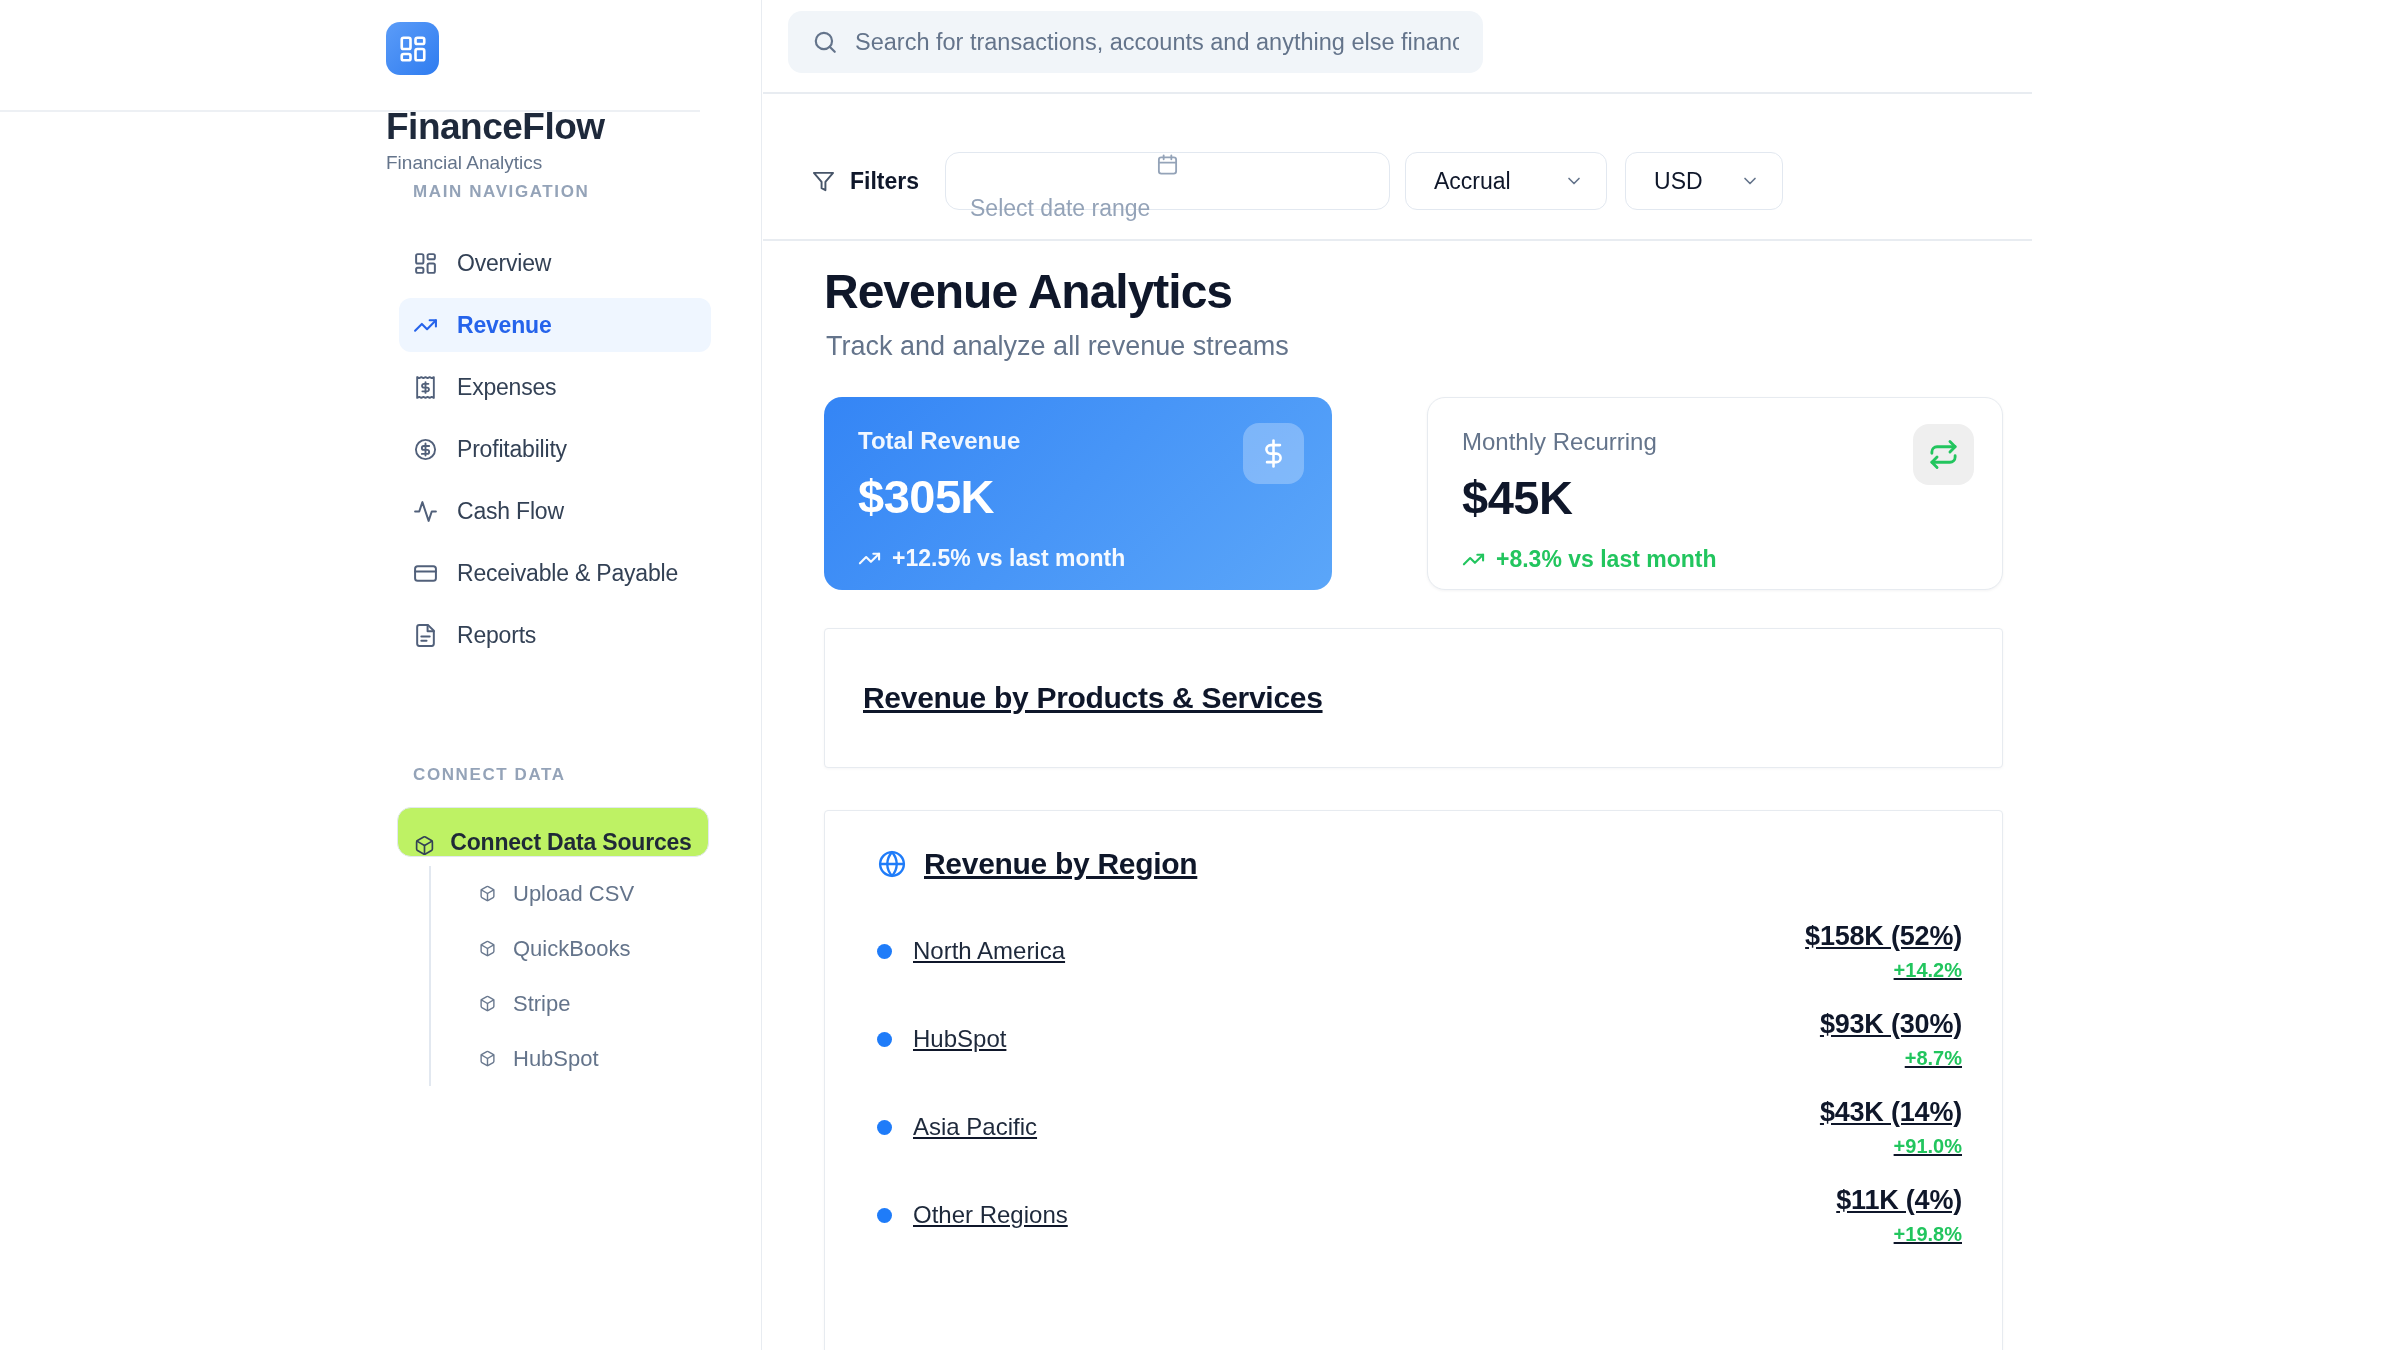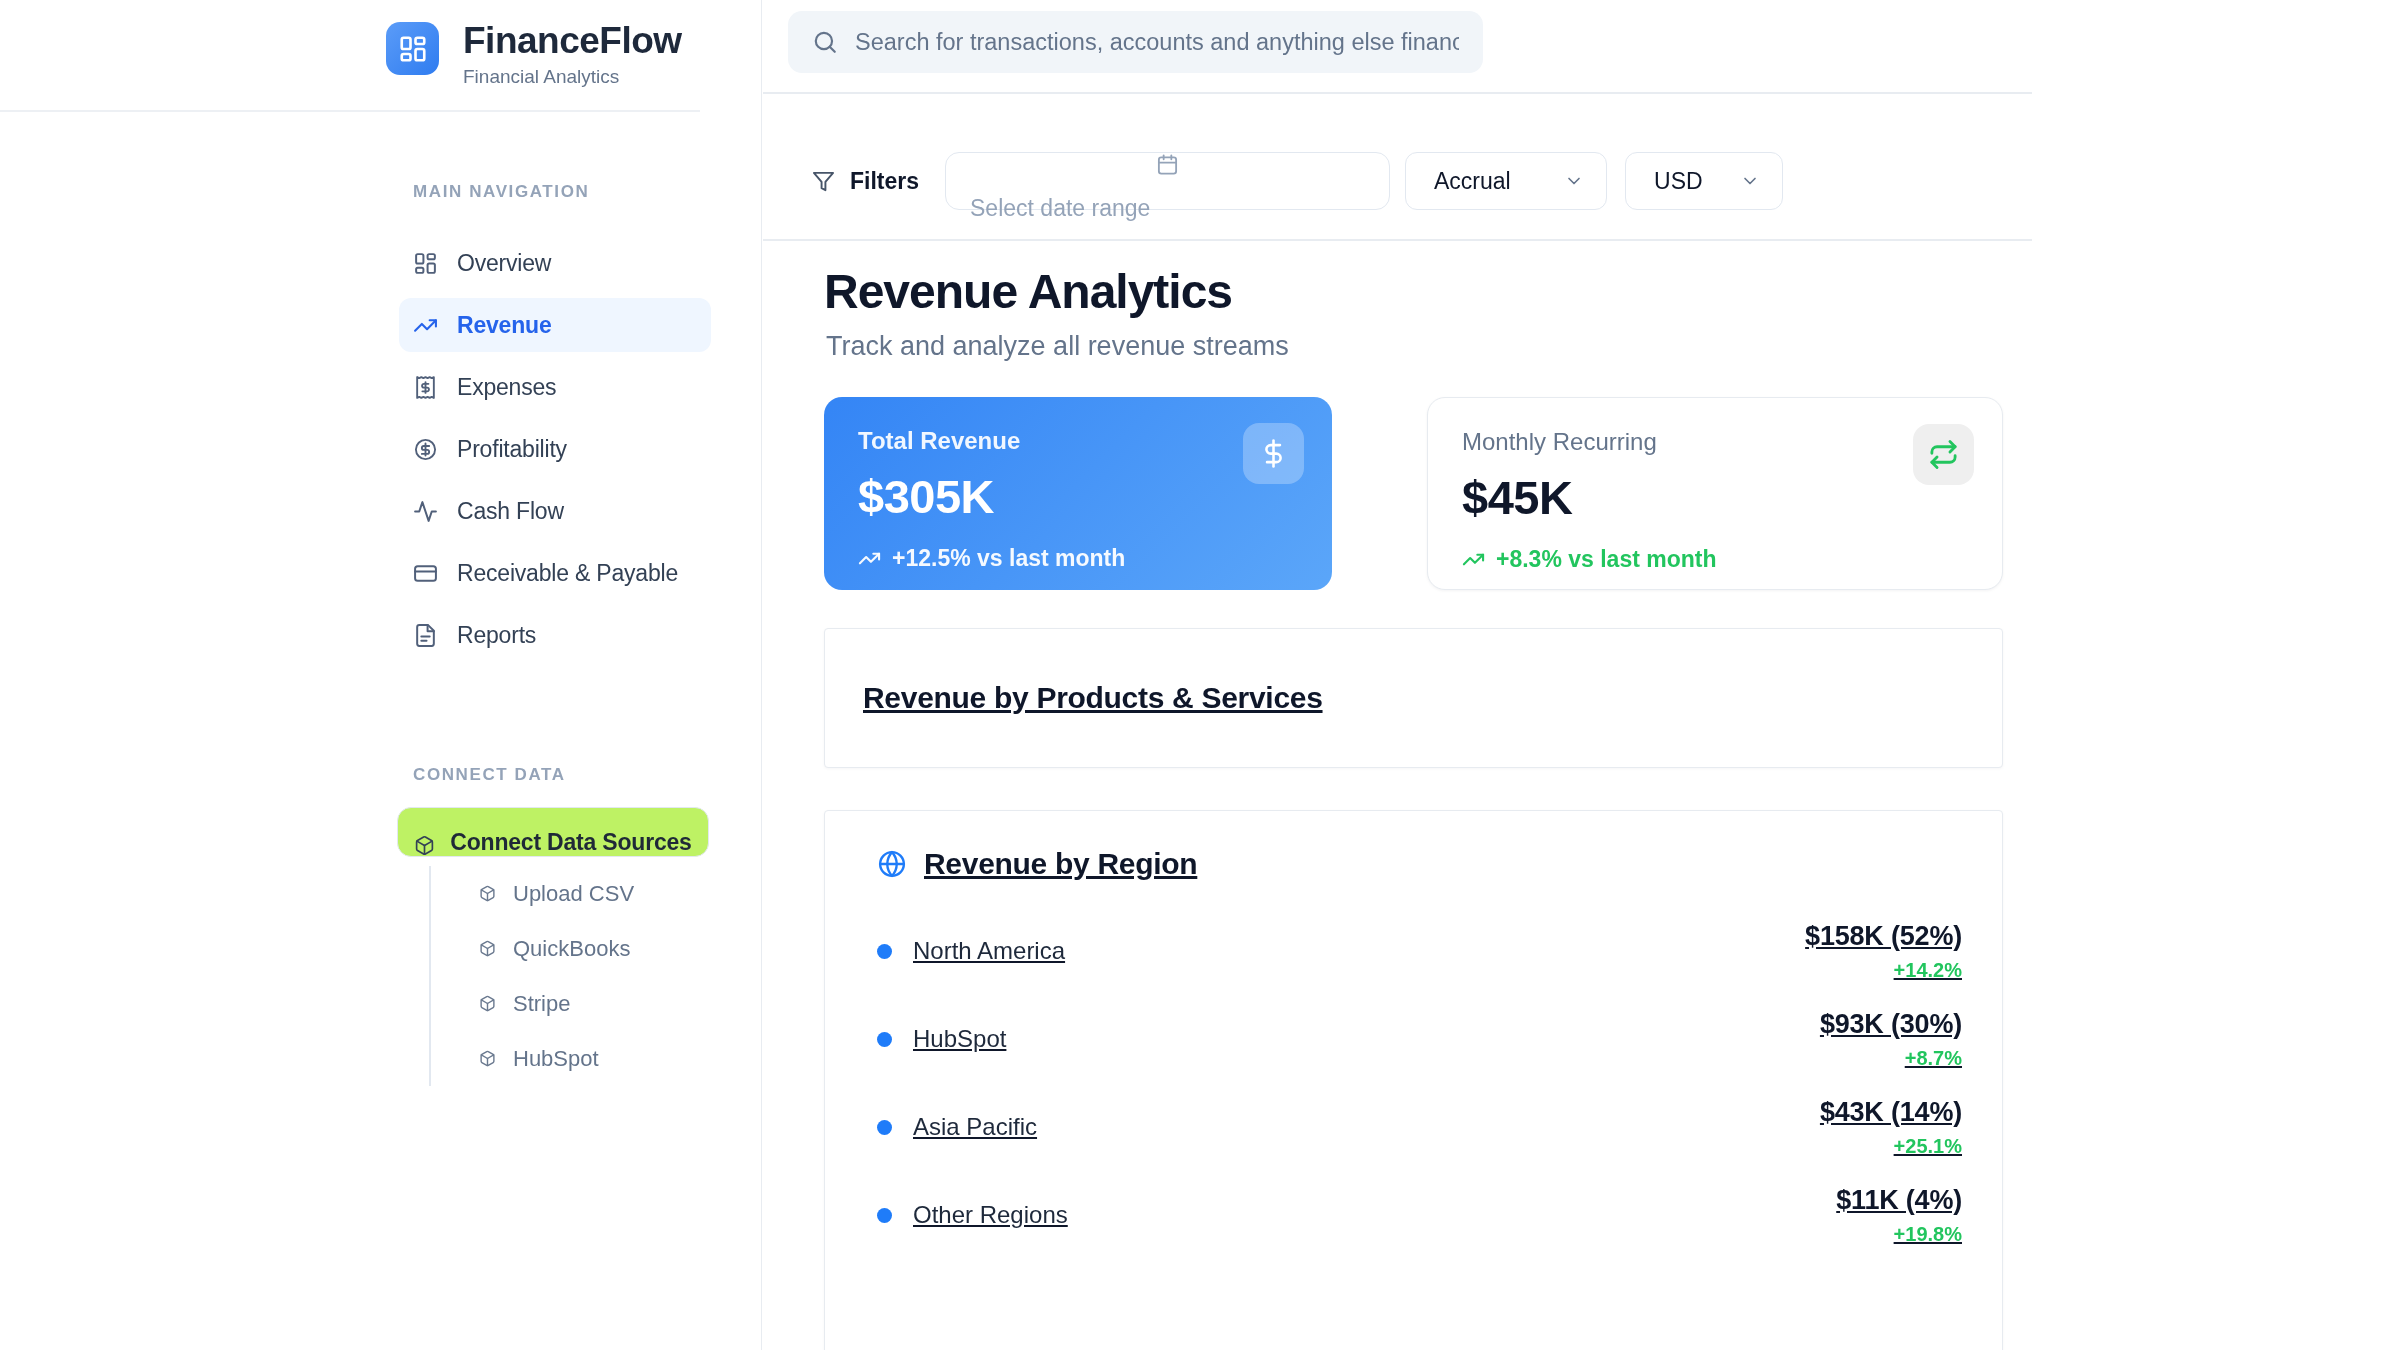--- a/index.html
+++ b/index.html
@@ -2,21 +2,21 @@
 <html><head>
 <meta charset="utf-8">
 <style>
   * { margin:0; padding:0; box-sizing:border-box; }
   html,body { background:#fff; }
   body { font-family:"Liberation Sans", sans-serif; color:#0f172a; }
   .screen { position:relative; width:2400px; height:1350px; background:#fff; overflow:hidden; }
 
   
   .sidebar { position:absolute; left:0; top:0; width:762px; height:1350px; background:#fff; border-right:1.5px solid #e8ecf1; }
-  .logo-row { position:absolute; left:386px; top:22px; display:flex; align-items:flex-start; gap:24px; }
+  .logo-row { position:absolute; left:386px; top:22px; display:flex; align-items:flex-start; gap:33px;flex-direction:column; }
   .logo-badge { width:53px; height:53px; border-radius:14px; background:linear-gradient(135deg,#5b9cf8 0%,#2f7cf0 100%);
     display:flex; align-items:center; justify-content:center; color:#fff; flex:0 0 auto; }
   .logo-badge svg { width:30px; height:30px; }
   .brand-name { font-size:37px; font-weight:800; color:#1e293b; letter-spacing:-0.5px; line-height:1.05; }
   .brand-tagline { font-size:19px; color:#64748b; margin-top:5px; }
   .sidebar-top-divider { position:absolute; left:0; top:110px; width:700px; height:1.5px; background:#edf0f4; }
 
   .section-label { position:absolute; font-size:17px; font-weight:700; color:#94a3b8; letter-spacing:1.6px; }
   .label-mainnav { left:413px; top:182px; }
   .label-connect { left:413px; top:765px; }
@@ -387,21 +387,21 @@
           <div class="region-delta">+8.7%</div>
         </div>
       </div>
       <div class="region-row">
         <div class="region-left">
           <span class="region-dot"></span>
           <span class="region-name">Asia Pacific</span>
         </div>
         <div class="region-right">
           <div class="region-value">$43K (14%)</div>
-          <div class="region-delta">+25.1%</div>
+          <div class="region-delta">+91.0%</div>
         </div>
       </div>
       <div class="region-row">
         <div class="region-left">
           <span class="region-dot"></span>
           <span class="region-name">Other Regions</span>
         </div>
         <div class="region-right">
           <div class="region-value">$11K (4%)</div>
           <div class="region-delta">+19.8%</div>

